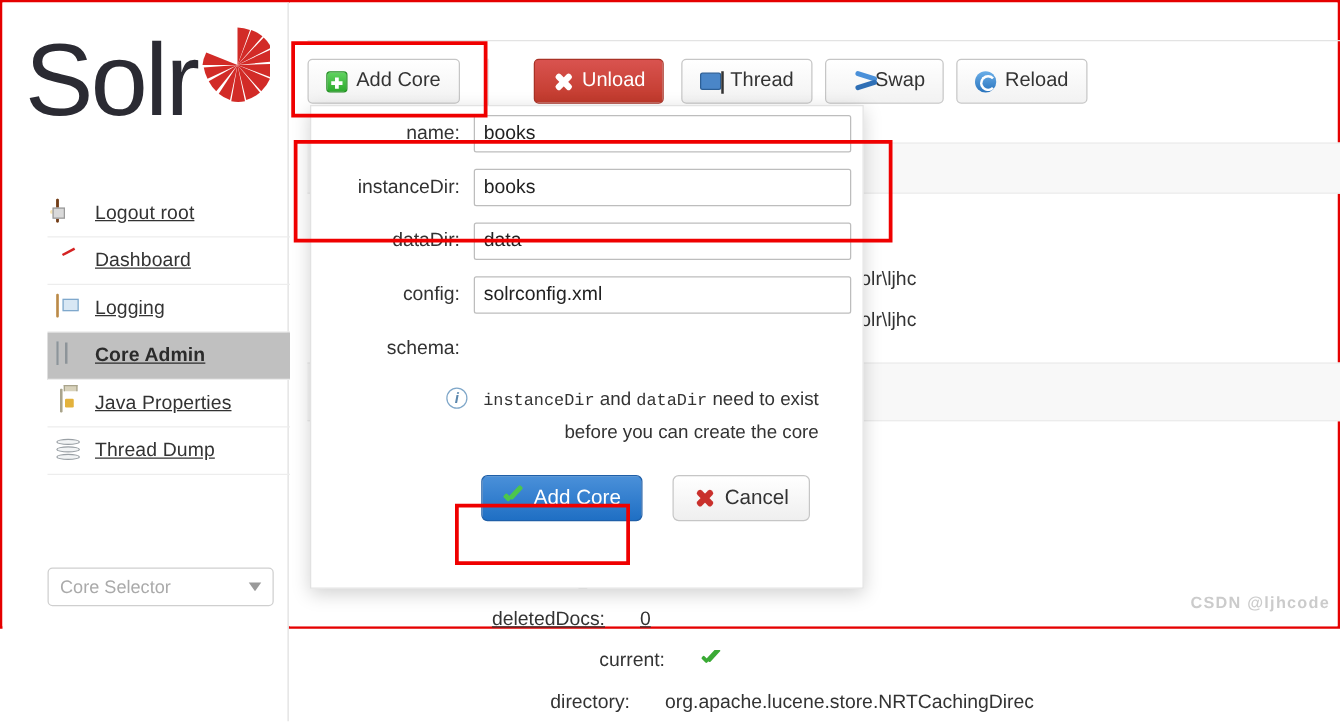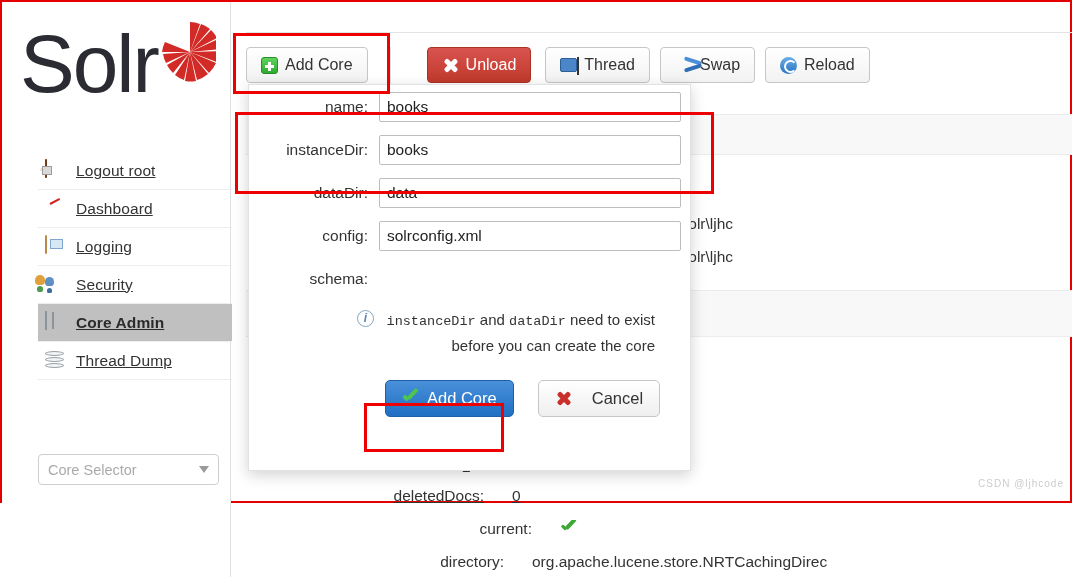--- a/index.html
+++ b/index.html
@@ -401,24 +401,25 @@
     left: 4px; top: 2px;
     width: 13px; height: 3.5px;
     background: #3aaa35;
     transform: rotate(-47deg);
     border-radius: 1px;
   }
 
   #watermark {
     position: absolute;
     right: 6px; bottom: 12px;
-    font-size: 10px;
+    font-size: 13px;
     color: rgba(140,140,140,0.45);
     letter-spacing: 1px;
     pointer-events: none;
+    font-weight: bold;
   }
 
   
   #modal {
     position: absolute;
     left: 16px; top: 82px;
     width: 443px; height: 387px;
     background: #fff;
     border: 1px solid #e2e2e2;
     box-shadow: 0 4px 14px rgba(0,0,0,0.18);
@@ -496,21 +497,21 @@
     border: 1px solid #1f5fa8;
     border-radius: 5px;
     background: linear-gradient(#4a90d9, #1f6fc4);
     color: #fff;
     font-size: 16.5px;
     cursor: pointer;
   }
   .btn-plain {
     display: inline-flex;
     align-items: center;
-    gap: 20px;
+    gap: 8px;
     height: 37px;
     padding: 0 16px;
     border: 1px solid #c6c6c6;
     border-radius: 5px;
     background: linear-gradient(#ffffff, #efefef);
     color: #333;
     font-size: 16.5px;
     cursor: pointer;
   }
   .check-white {
@@ -586,27 +587,27 @@
         <span class="nav-label">Logout root</span>
       </div>
       <div class="nav-item">
         <span class="nav-icon"><span class="ic-gauge"></span></span>
         <span class="nav-label">Dashboard</span>
       </div>
       <div class="nav-item">
         <span class="nav-icon"><span class="ic-log"></span></span>
         <span class="nav-label">Logging</span>
       </div>
-      <div class="nav-item">
-        <span class="nav-icon"><span class="ic-sec"></span></span>
-        <span class="nav-label">Security</span>
-      </div>
       <div class="nav-item active">
         <span class="nav-icon"><span class="ic-core"></span></span>
         <span class="nav-label">Core Admin</span>
+      </div>
+      <div class="nav-item">
+        <span class="nav-icon"><span class="ic-java"></span></span>
+        <span class="nav-label">Java Properties</span>
       </div>
       <div class="nav-item">
         <span class="nav-icon"><span class="ic-thread"><i></i><i></i><i></i></span></span>
         <span class="nav-label">Thread Dump</span>
       </div>
     </div>
 
     <div id="core-selector">
       <span class="cs-label">Core Selector</span>
       <span class="caret-down"></span>

